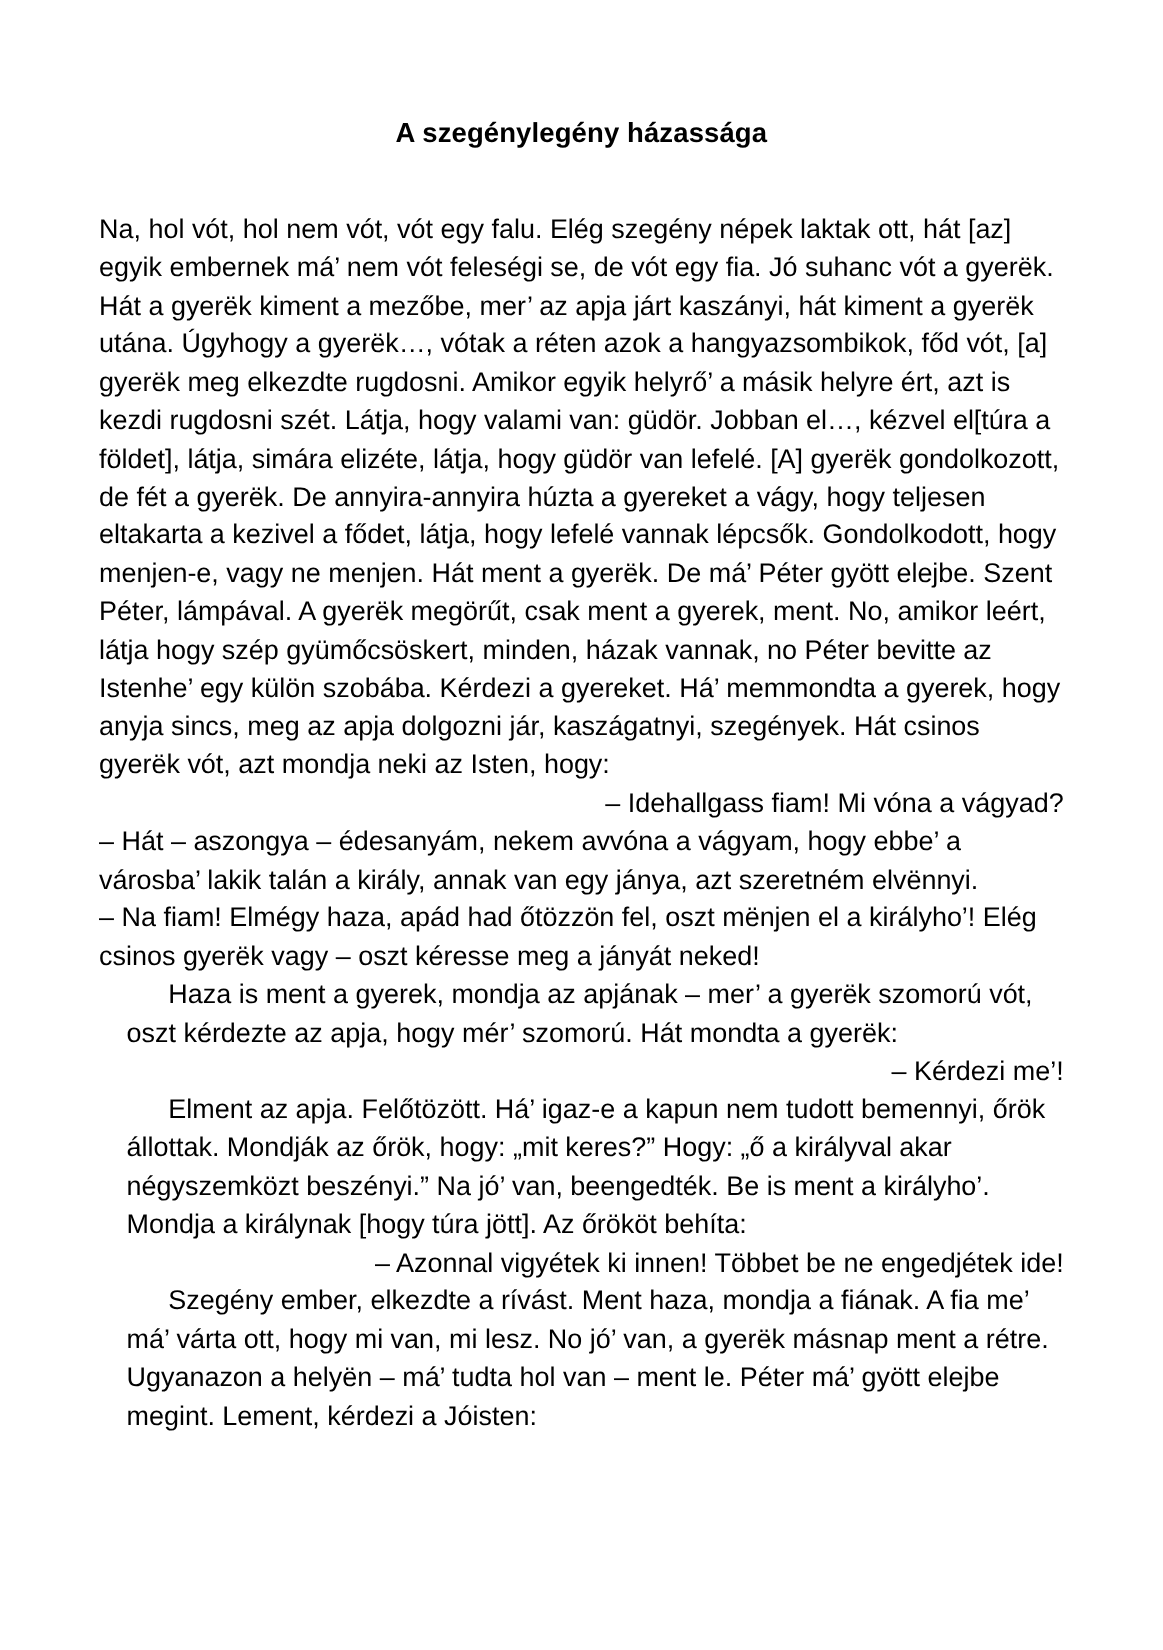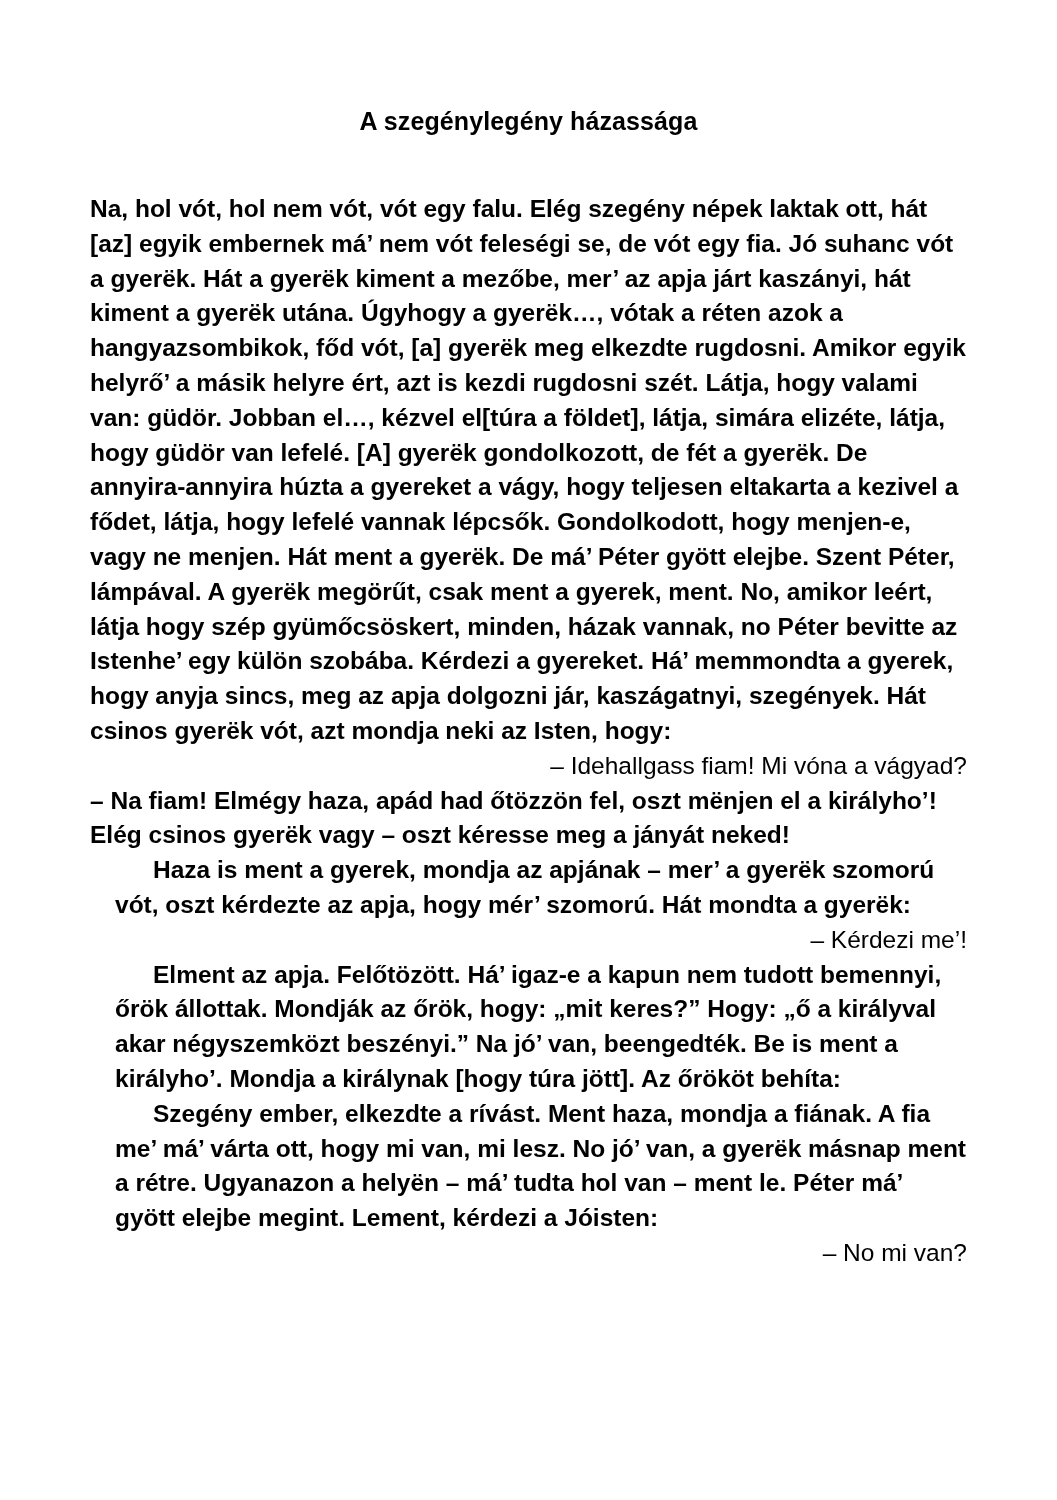--- a/index.html
+++ b/index.html
@@ -54,45 +54,45 @@
   p.para.dialogue {
     text-align: right;
     text-indent: 0;
   }
   p.para.dialogue-just {
     text-align: justify;
     text-indent: 0;
   }
   p.para.last-line-left {
     text-align: left;
-    font-weight: bold;
   }
 </style>
 </head>
 <body>
 
 <div class="page">
 
   <h1 class="doc-title">A szegénylegény házassága</h1>
 
   <div class="body-text">
 
     <p class="para last-line-left">Na, hol vót, hol nem vót, vót egy falu. Elég szegény népek laktak ott, hát [az] egyik embernek má’ nem vót feleségi se, de vót egy fia. Jó suhanc vót a gyerëk. Hát a gyerëk kiment a mezőbe, mer’ az apja járt kaszányi, hát kiment a gyerëk utána. Úgyhogy a gyerëk…, vótak a réten azok a hangyazsombikok, főd vót, [a] gyerëk meg elkezdte rugdosni. Amikor egyik helyrő’ a másik helyre ért, azt is kezdi rugdosni szét. Látja, hogy valami van: güdör. Jobban el…, kézvel el[túra a földet], látja, simára elizéte, látja, hogy güdör van lefelé. [A] gyerëk gondolkozott, de fét a gyerëk. De annyira-annyira húzta a gyereket a vágy, hogy teljesen eltakarta a kezivel a fődet, látja, hogy lefelé vannak lépcsők. Gondolkodott, hogy menjen-e, vagy ne menjen. Hát ment a gyerëk. De má’ Péter gyött elejbe. Szent Péter, lámpával. A gyerëk megörűt, csak ment a gyerek, ment. No, amikor leért, látja hogy szép gyümőcsöskert, minden, házak vannak, no Péter bevitte az Istenhe’ egy külön szobába. Kérdezi a gyereket. Há’ memmondta a gyerek, hogy anyja sincs, meg az apja dolgozni jár, kaszágatnyi, szegények. Hát csinos gyerëk vót, azt mondja neki az Isten, hogy:</p>
 
     <p class="para dialogue">– Idehallgass fiam! Mi vóna a vágyad?</p>
 
+    <p class="para dialogue-just last-line-left">– Hát – aszongya – édesanyám, nekem avvóna a vágyam, hogy ebbe’ a városba’ lakik talán a király, annak van egy jánya, azt szeretném elvënnyi.</p>
 
     <p class="para dialogue-just last-line-left">– Na fiam! Elmégy haza, apád had őtözzön fel, oszt mënjen el a királyho’! Elég csinos gyerëk vagy – oszt kéresse meg a jányát neked!</p>
 
     <p class="para indented last-line-left">Haza is ment a gyerek, mondja az apjának – mer’ a gyerëk szomorú vót, oszt kérdezte az apja, hogy mér’ szomorú. Hát mondta a gyerëk:</p>
 
 
     <p class="para dialogue">– Kérdezi me’!</p>
 
     <p class="para indented last-line-left">Elment az apja. Felőtözött. Há’ igaz-e a kapun nem tudott bemennyi, őrök állottak. Mondják az őrök, hogy: „mit keres?” Hogy: „ő a királyval akar négyszemközt beszényi.” Na jó’ van, beengedték. Be is ment a királyho’. Mondja a királynak [hogy túra jött]. Az őrököt behíta:</p>
 
+    <p class="para dialogue">– Azonnal vigyétek ki innen! Többet be ne engedjétek ide!</p>
 
     <p class="para indented last-line-left">Szegény ember, elkezdte a rívást. Ment haza, mondja a fiának. A fia me’ má’ várta ott, hogy mi van, mi lesz. No jó’ van, a gyerëk másnap ment a rétre. Ugyanazon a helyën – má’ tudta hol van – ment le. Péter má’ gyött elejbe megint. Lement, kérdezi a Jóisten:</p>
 
-    <p class="para dialogue">– No mi van?</p>
 
   </div>
 </div>
 
 </body></html>

